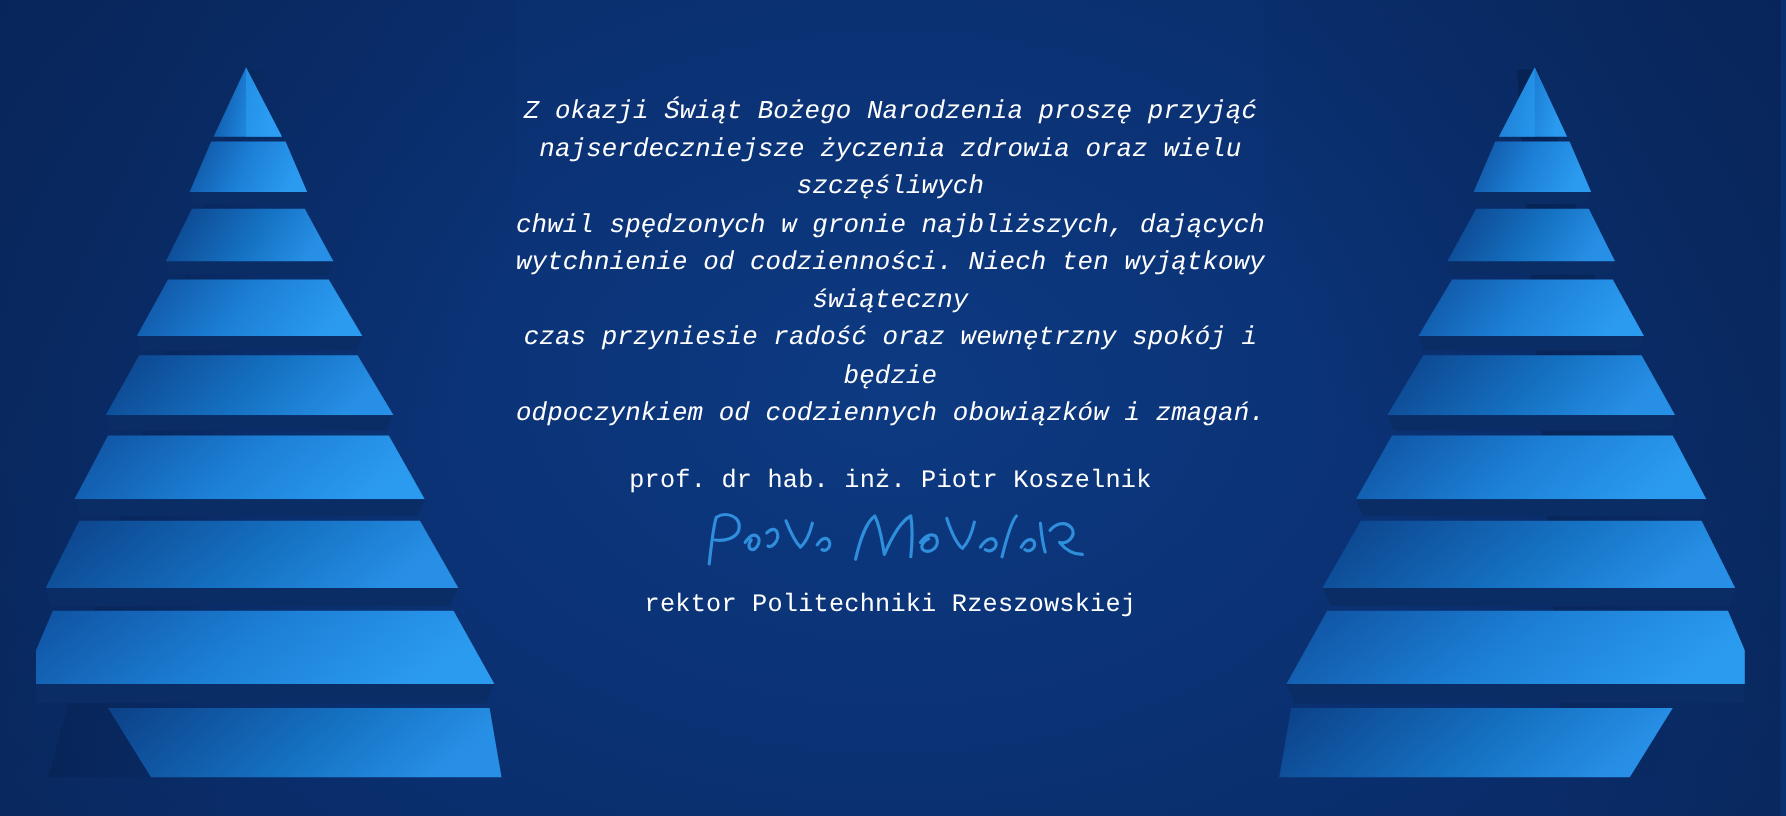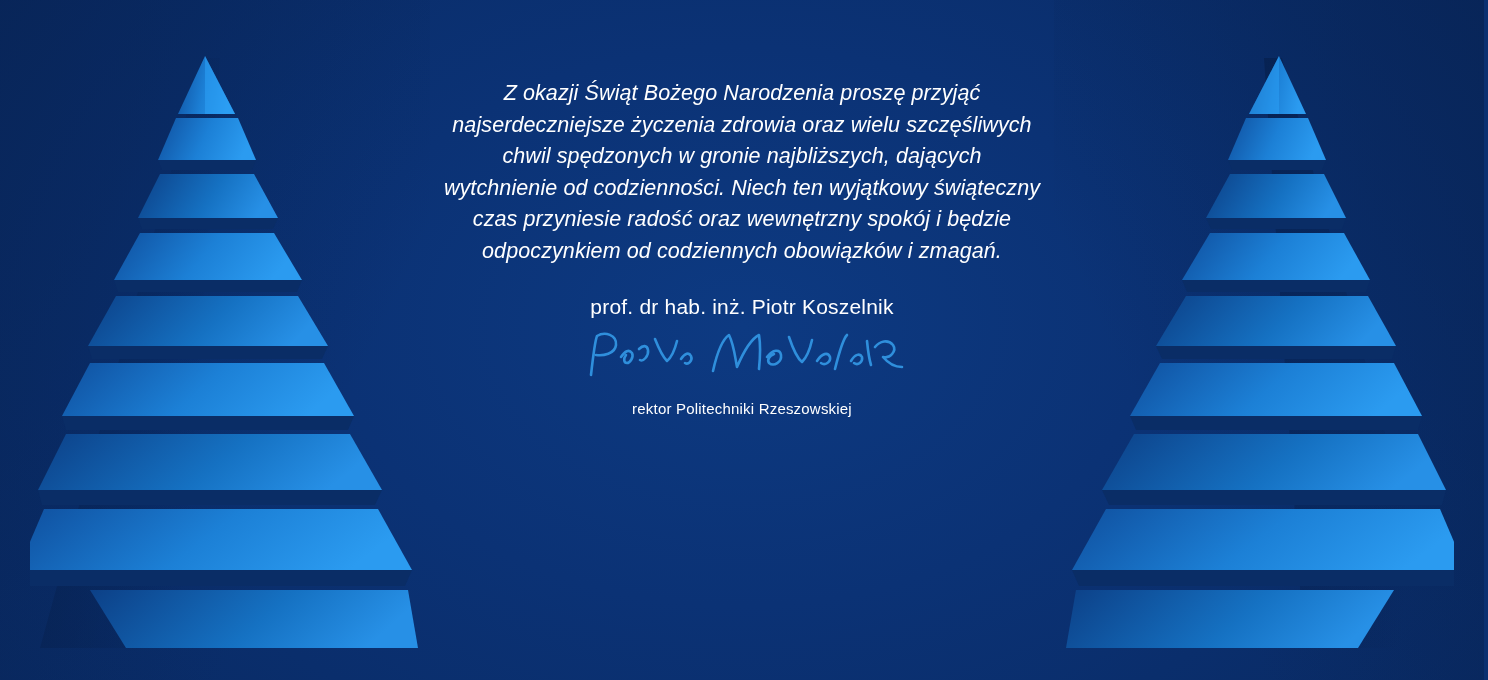--- a/index.html
+++ b/index.html
@@ -14,20 +14,21 @@
     font-family: "Liberation Sans", sans-serif;
   }
 
   .card {
     position: relative;
     width: 1484px;
     height: 680px;
     background:
       radial-gradient(ellipse 900px 620px at 50% 48%, #0d3a82 0%, #0b3275 45%, #092a63 100%);
     overflow: hidden;
+    font-family: Liberation Mono, monospace;
   }
 
   
   .bg-shadow-left,
   .bg-shadow-right {
     position: absolute;
     top: 0;
     height: 680px;
     width: 430px;
     pointer-events: none;
@@ -81,21 +82,21 @@
     color: #ffffff;
     letter-spacing: 0.2px;
     margin-top: 17px;
   }
   .sig-scribble {
     margin: 6px auto 2px auto;
     width: 330px;
     height: 62px;
   }
   .sig-role {
-    font-size: 15px;
+    font-size: 21px;
     line-height: 28px;
     color: #ffffff;
     letter-spacing: 0.2px;
   }
 </style>
 </head>
 <body>
 
 <div class="card">
 

